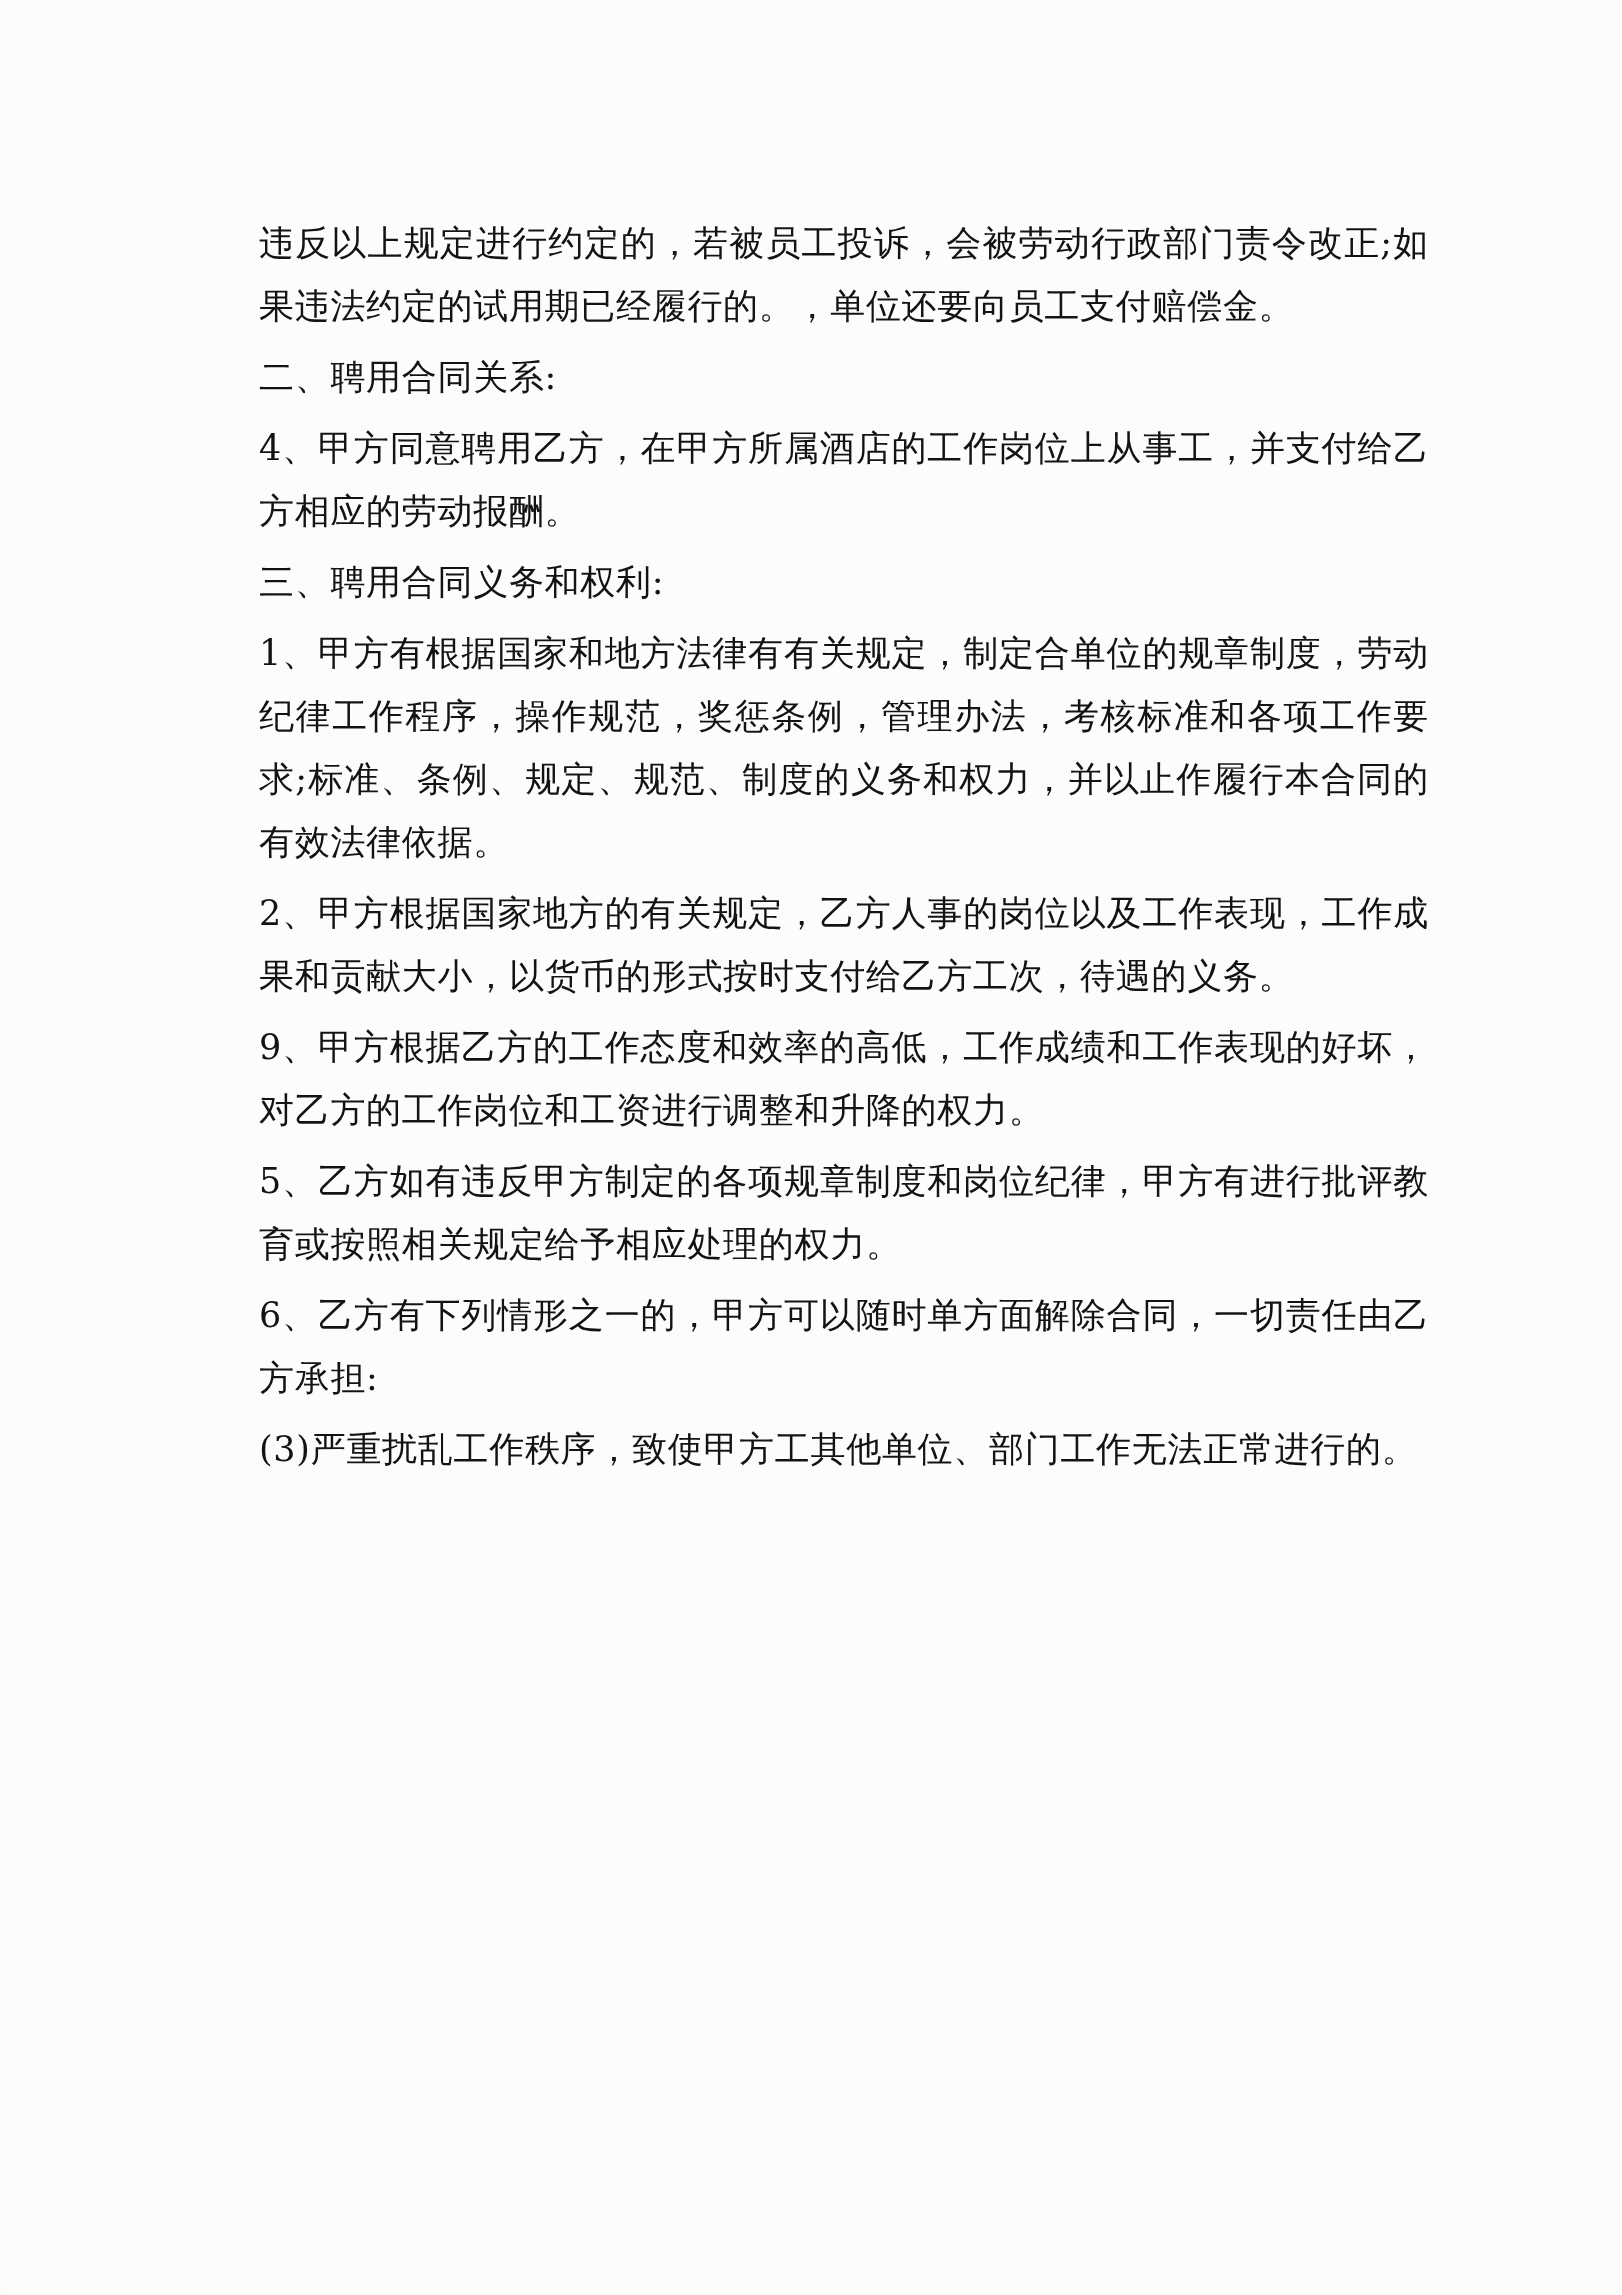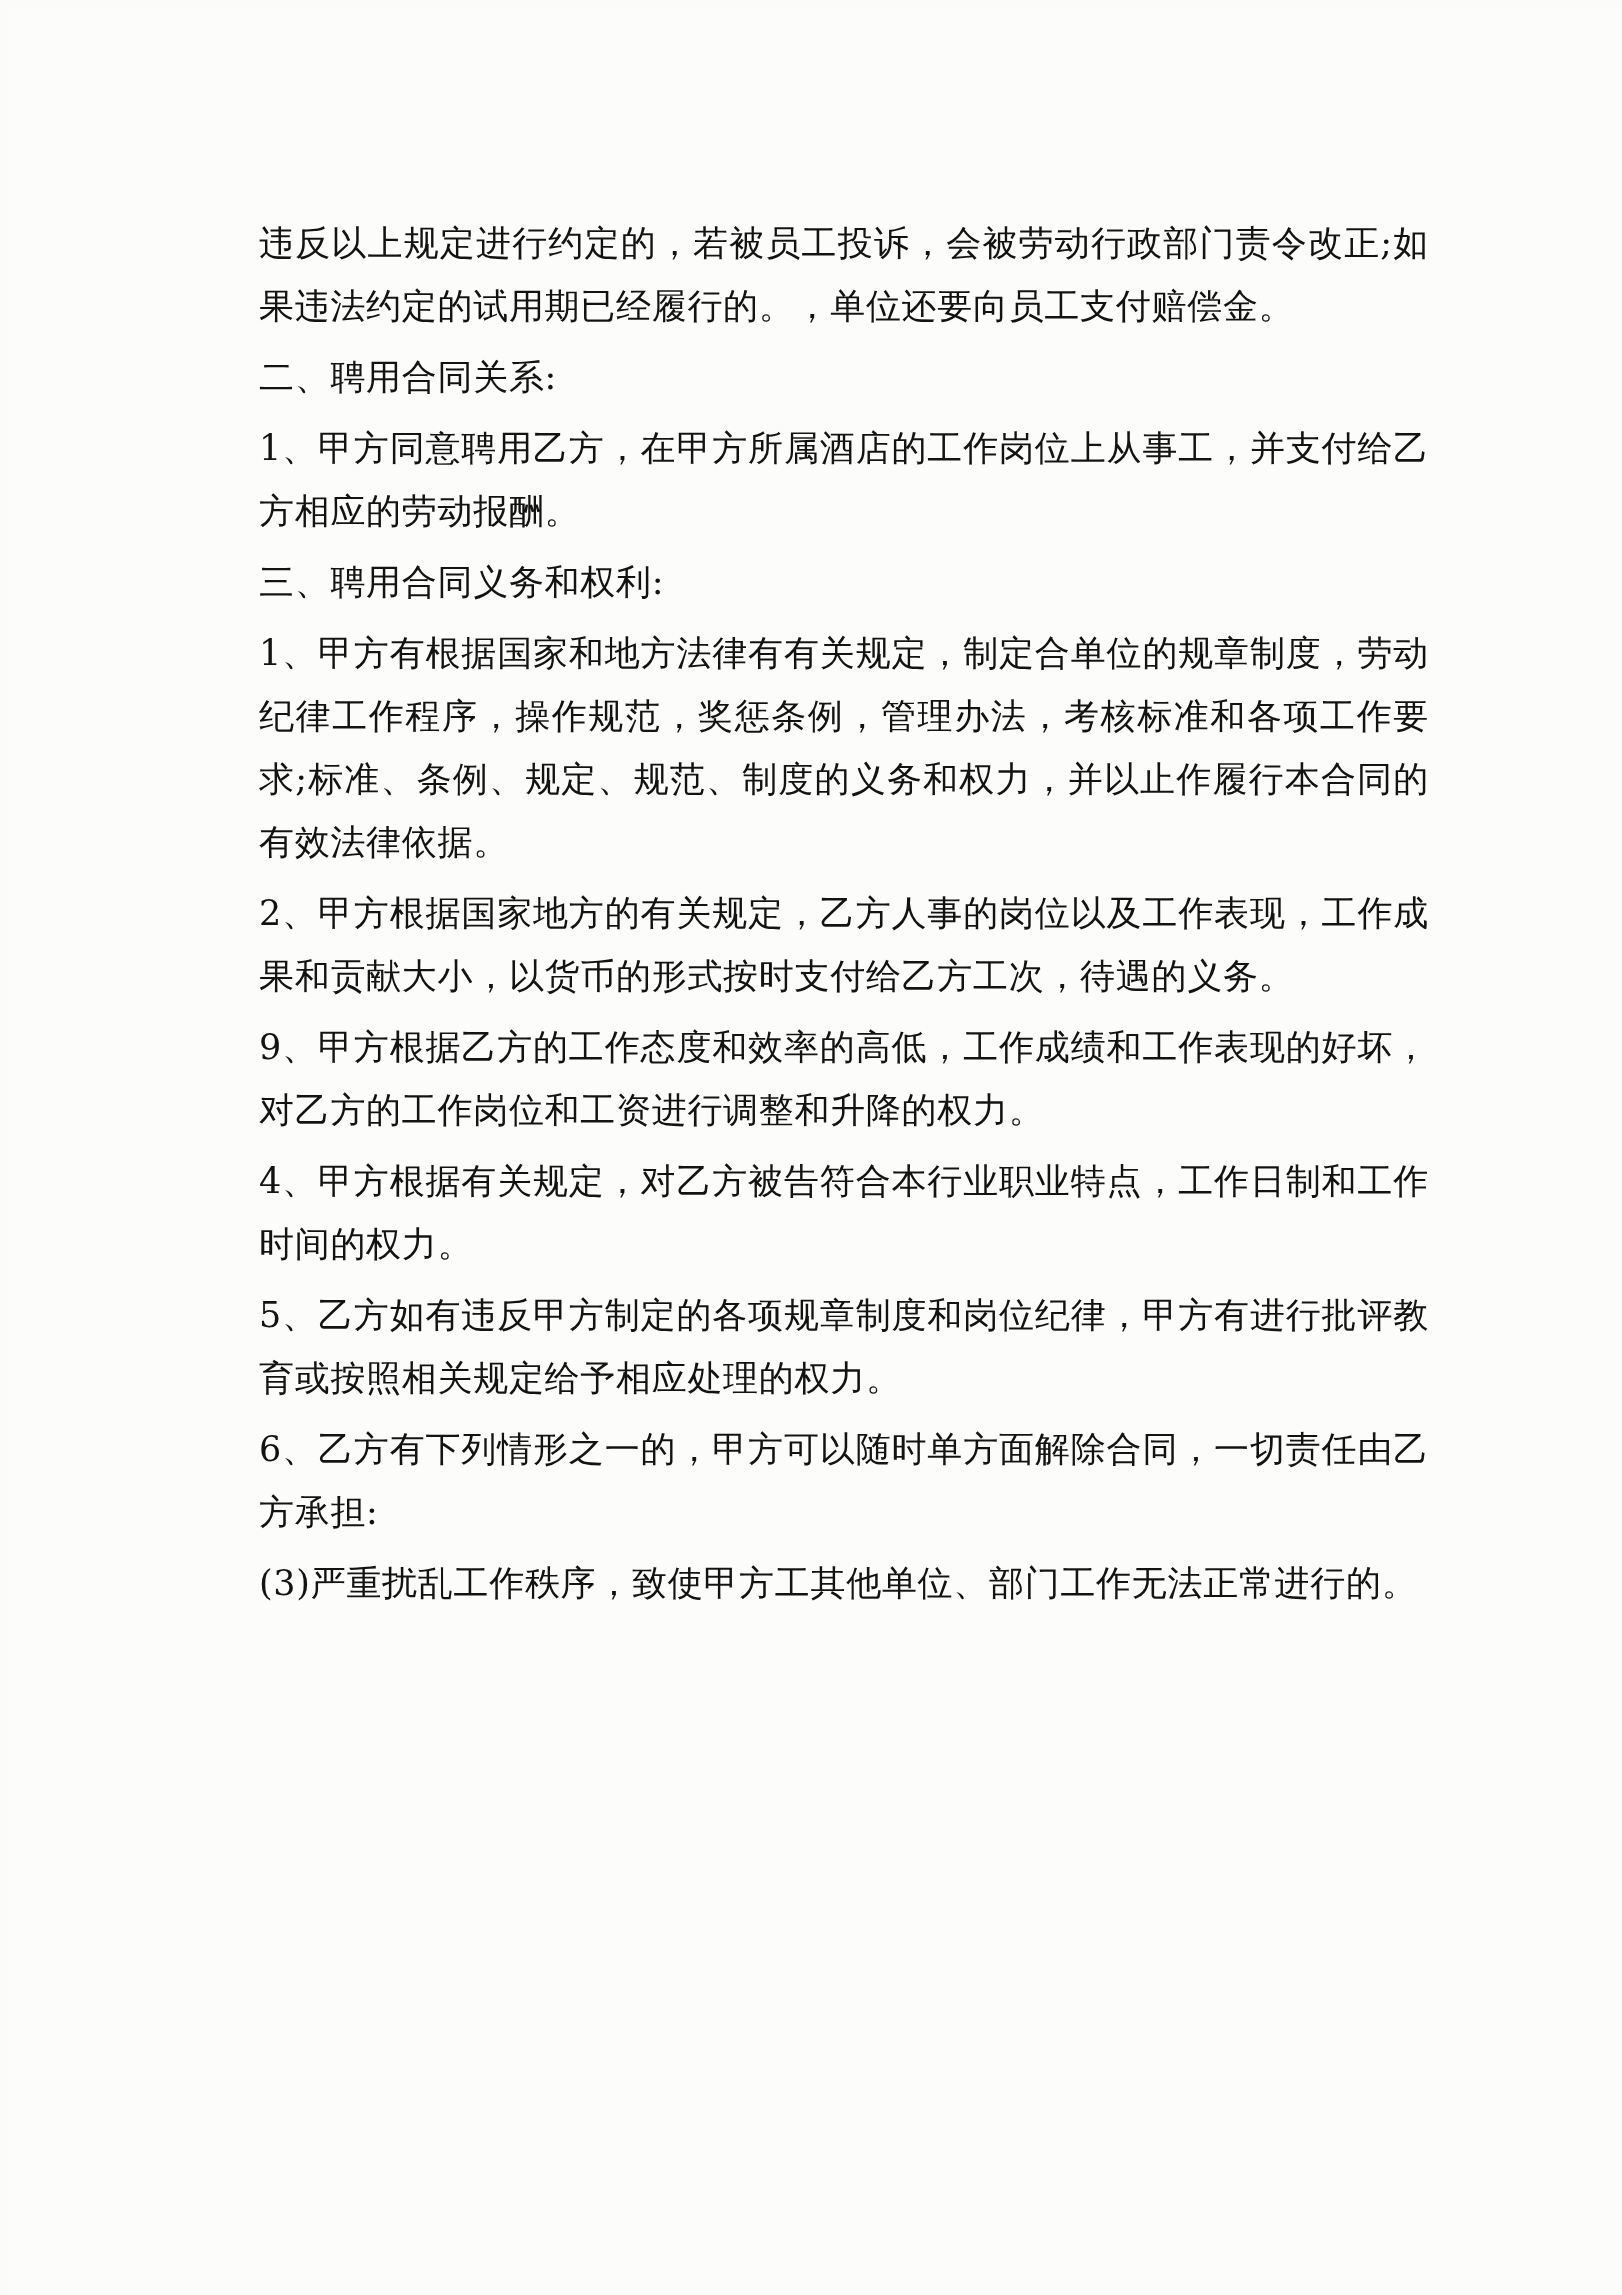--- a/index.html
+++ b/index.html
@@ -37,24 +37,23 @@
     font-weight: 400;
   }
 </style>
 </head>
 <body>
 
 <div class="page">
   <div class="content">
     <p>违反以上规定进行约定的，若被员工投诉，会被劳动行政部门责令改正;如果违法约定的试用期已经履行的。，单位还要向员工支付赔偿金。</p>
     <p>二、聘用合同关系:</p>
-    <p>1、甲方同意聘用乙方，在甲方所属酒店的工作岗位上从事工，并支付给乙方相应的劳动报酬。</p>
+    <p>4、甲方同意聘用乙方，在甲方所属酒店的工作岗位上从事工，并支付给乙方相应的劳动报酬。</p>
     <p>三、聘用合同义务和权利:</p>
     <p>1、甲方有根据国家和地方法律有有关规定，制定合单位的规章制度，劳动纪律工作程序，操作规范，奖惩条例，管理办法，考核标准和各项工作要求;标准、条例、规定、规范、制度的义务和权力，并以止作履行本合同的有效法律依据。</p>
     <p>2、甲方根据国家地方的有关规定，乙方人事的岗位以及工作表现，工作成果和贡献大小，以货币的形式按时支付给乙方工次，待遇的义务。</p>
     <p>9、甲方根据乙方的工作态度和效率的高低，工作成绩和工作表现的好坏，对乙方的工作岗位和工资进行调整和升降的权力。</p>
-    <p>4、甲方根据有关规定，对乙方被告符合本行业职业特点，工作日制和工作时间的权力。</p>
     <p>5、乙方如有违反甲方制定的各项规章制度和岗位纪律，甲方有进行批评教育或按照相关规定给予相应处理的权力。</p>
     <p>6、乙方有下列情形之一的，甲方可以随时单方面解除合同，一切责任由乙方承担:</p>
     <p>(3)严重扰乱工作秩序，致使甲方工其他单位、部门工作无法正常进行的。</p>
   </div>
 </div>
 
 
 </body></html>

